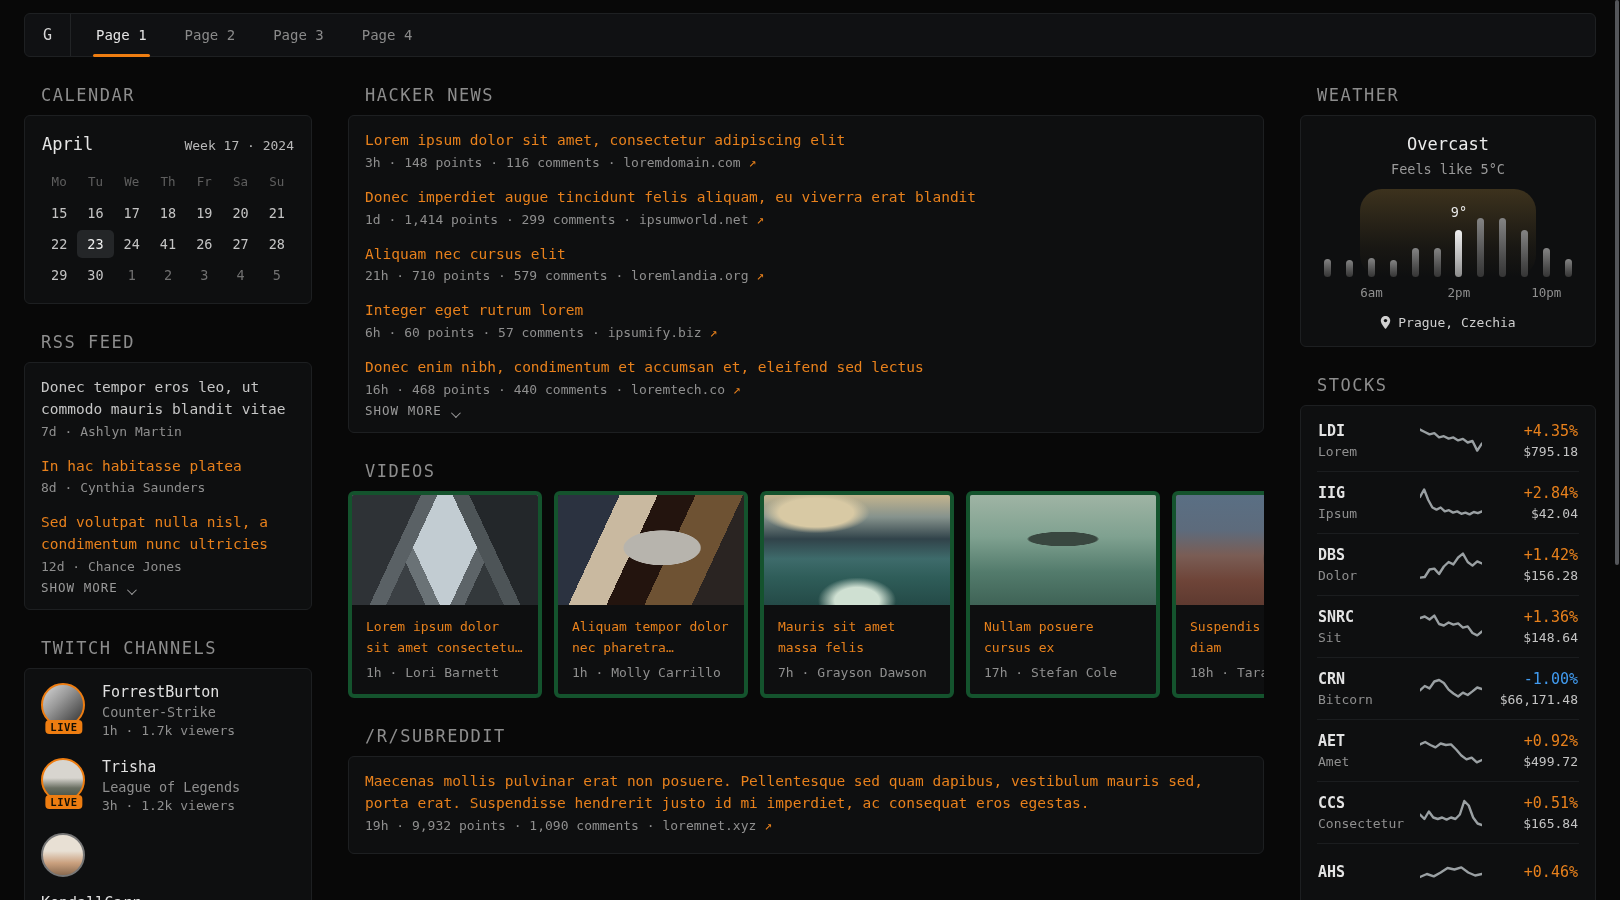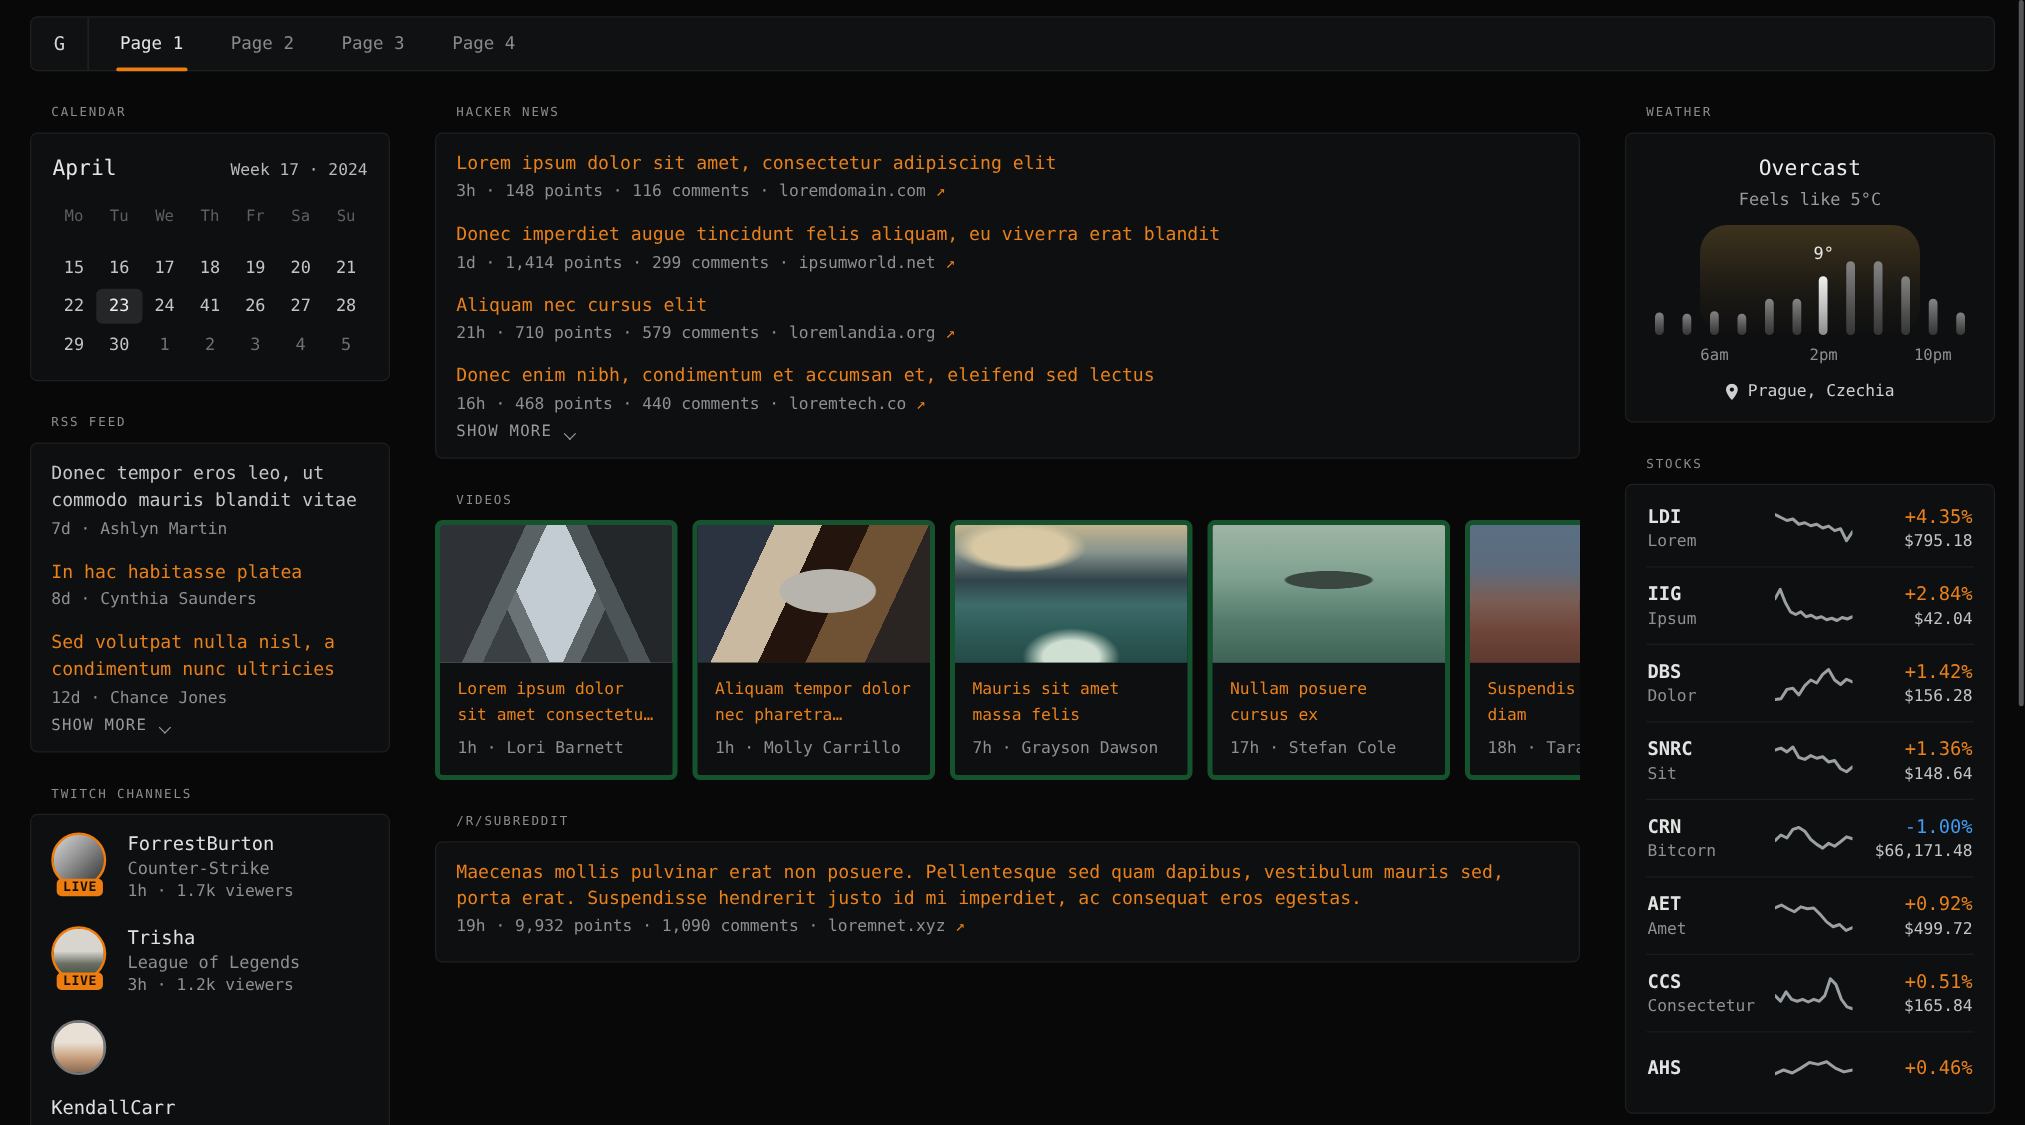--- a/index.html
+++ b/index.html
@@ -35,21 +35,21 @@
   }
 
   
   .cols { display:flex; gap:36px; align-items:flex-start; }
   .col-left  { width:288px; flex:0 0 288px; }
   .col-mid   { flex:1 1 auto; min-width:0; }
   .col-right { width:296px; flex:0 0 296px; }
 
   .section-label {
     margin:28px 0 10px 17px;
-    font-size:10px; letter-spacing:1.5px; color:#8d8d8d; white-space:nowrap;
+    font-size:17px; letter-spacing:1.5px; color:#8d8d8d; white-space:nowrap;
   }
   .card {
     background:#0e0f10; border:1px solid #1d1f21; border-radius:6px;
     padding:14px 16px;
   }
 
   
   .cal-head { display:flex; justify-content:space-between; align-items:baseline; padding:4px 1px 2px 1px; }
   .cal-month { font-size:17px; color:#e6e6e6; }
   .cal-week  { font-size:13px; color:#b9b9b9; }
@@ -239,21 +239,21 @@
         <div class="cal-grid">
 
         <div class="cal-cell cal-wd">Mo</div>
             <div class="cal-cell cal-wd">Tu</div>
             <div class="cal-cell cal-wd">We</div>
             <div class="cal-cell cal-wd">Th</div>
             <div class="cal-cell cal-wd">Fr</div>
             <div class="cal-cell cal-wd">Sa</div>
             <div class="cal-cell cal-wd">Su</div>
           </div>
-        <div class="cal-grid" style="margin-top:18px;">
+        <div class="cal-grid" style="margin-top:8px;">
 
         <div class="cal-cell">15</div>
             <div class="cal-cell">16</div>
             <div class="cal-cell">17</div>
             <div class="cal-cell">18</div>
             <div class="cal-cell">19</div>
             <div class="cal-cell">20</div>
             <div class="cal-cell">21</div>
             <div class="cal-cell">22</div>
             <div class="cal-cell selected">23</div>
@@ -359,20 +359,27 @@
               </div>
             </div>
             <div class="feed-item">
               <div class="feed-title">Aliquam nec cursus elit</div>
               <div class="feed-meta">
                 <span>21h · 710 points · 579 comments · loremlandia.org</span>
                 <span class="ext-arrow">↗</span>
               </div>
             </div>
             <div class="feed-item">
+              <div class="feed-title">Integer eget rutrum lorem</div>
+              <div class="feed-meta">
+                <span>6h · 60 points · 57 comments · ipsumify.biz</span>
+                <span class="ext-arrow">↗</span>
+              </div>
+            </div>
+            <div class="feed-item">
               <div class="feed-title">Donec enim nibh, condimentum et accumsan et, eleifend sed lectus</div>
               <div class="feed-meta">
                 <span>16h · 468 points · 440 comments · loremtech.co</span>
                 <span class="ext-arrow">↗</span>
               </div>
             </div>
           </div>
         <div class="show-more">
           <span>SHOW MORE</span>
           <span class="chev"></span>

